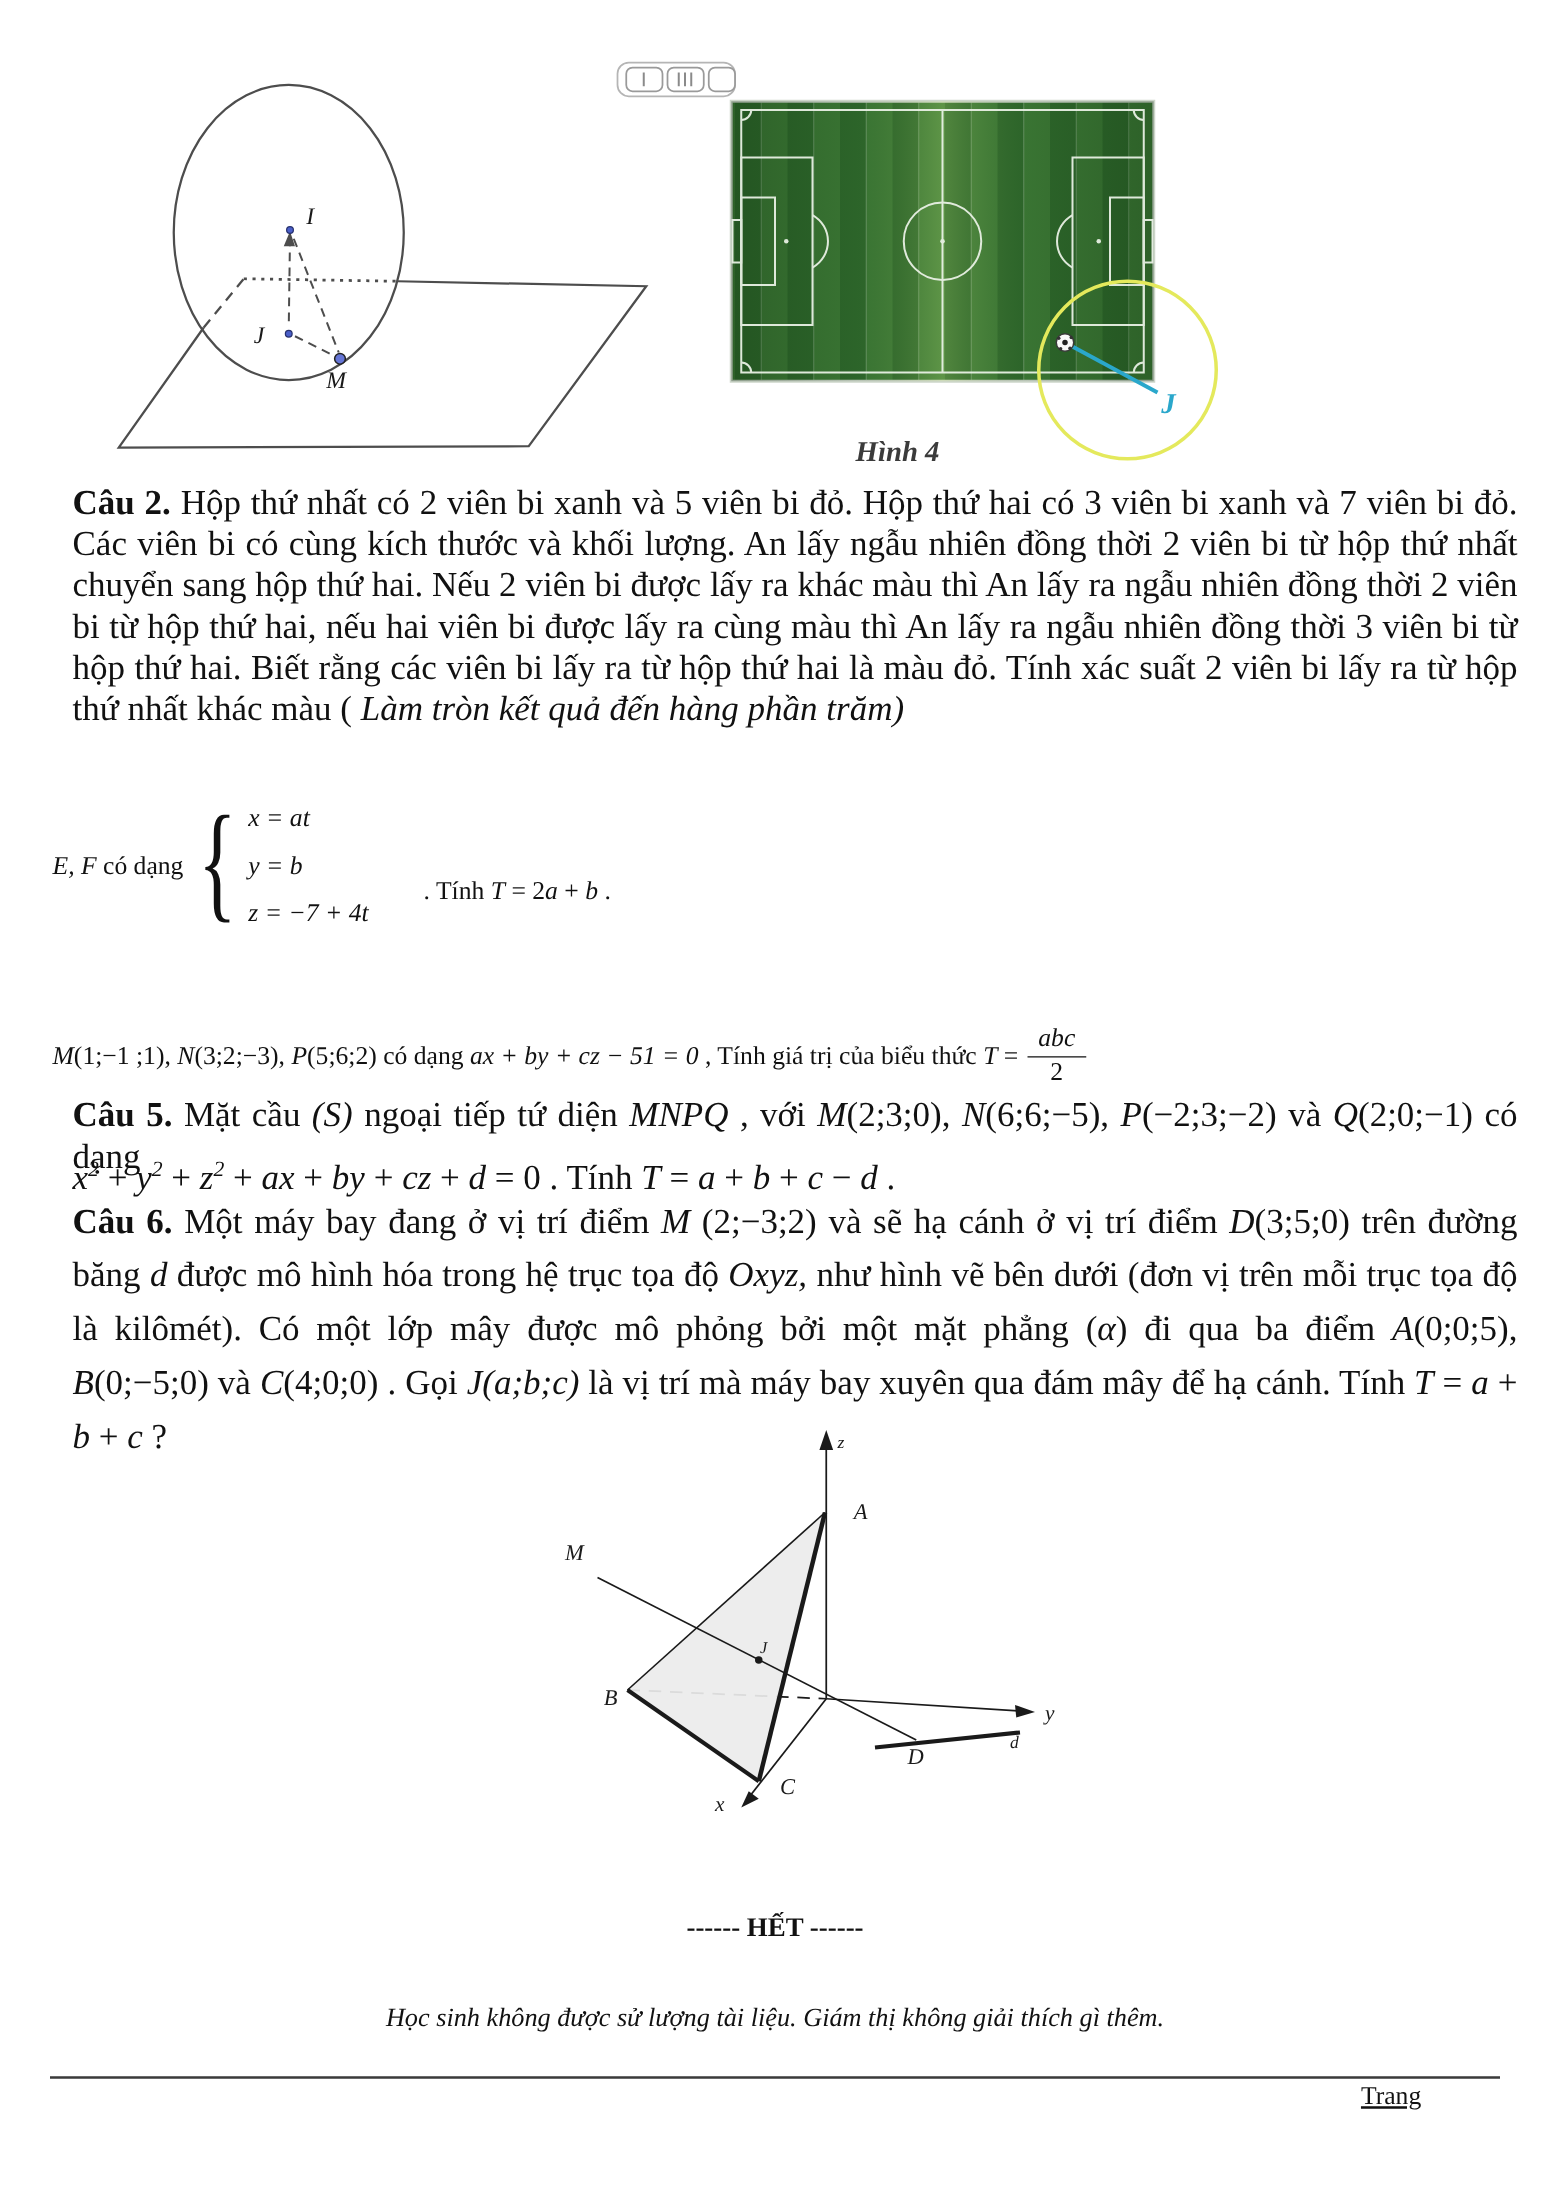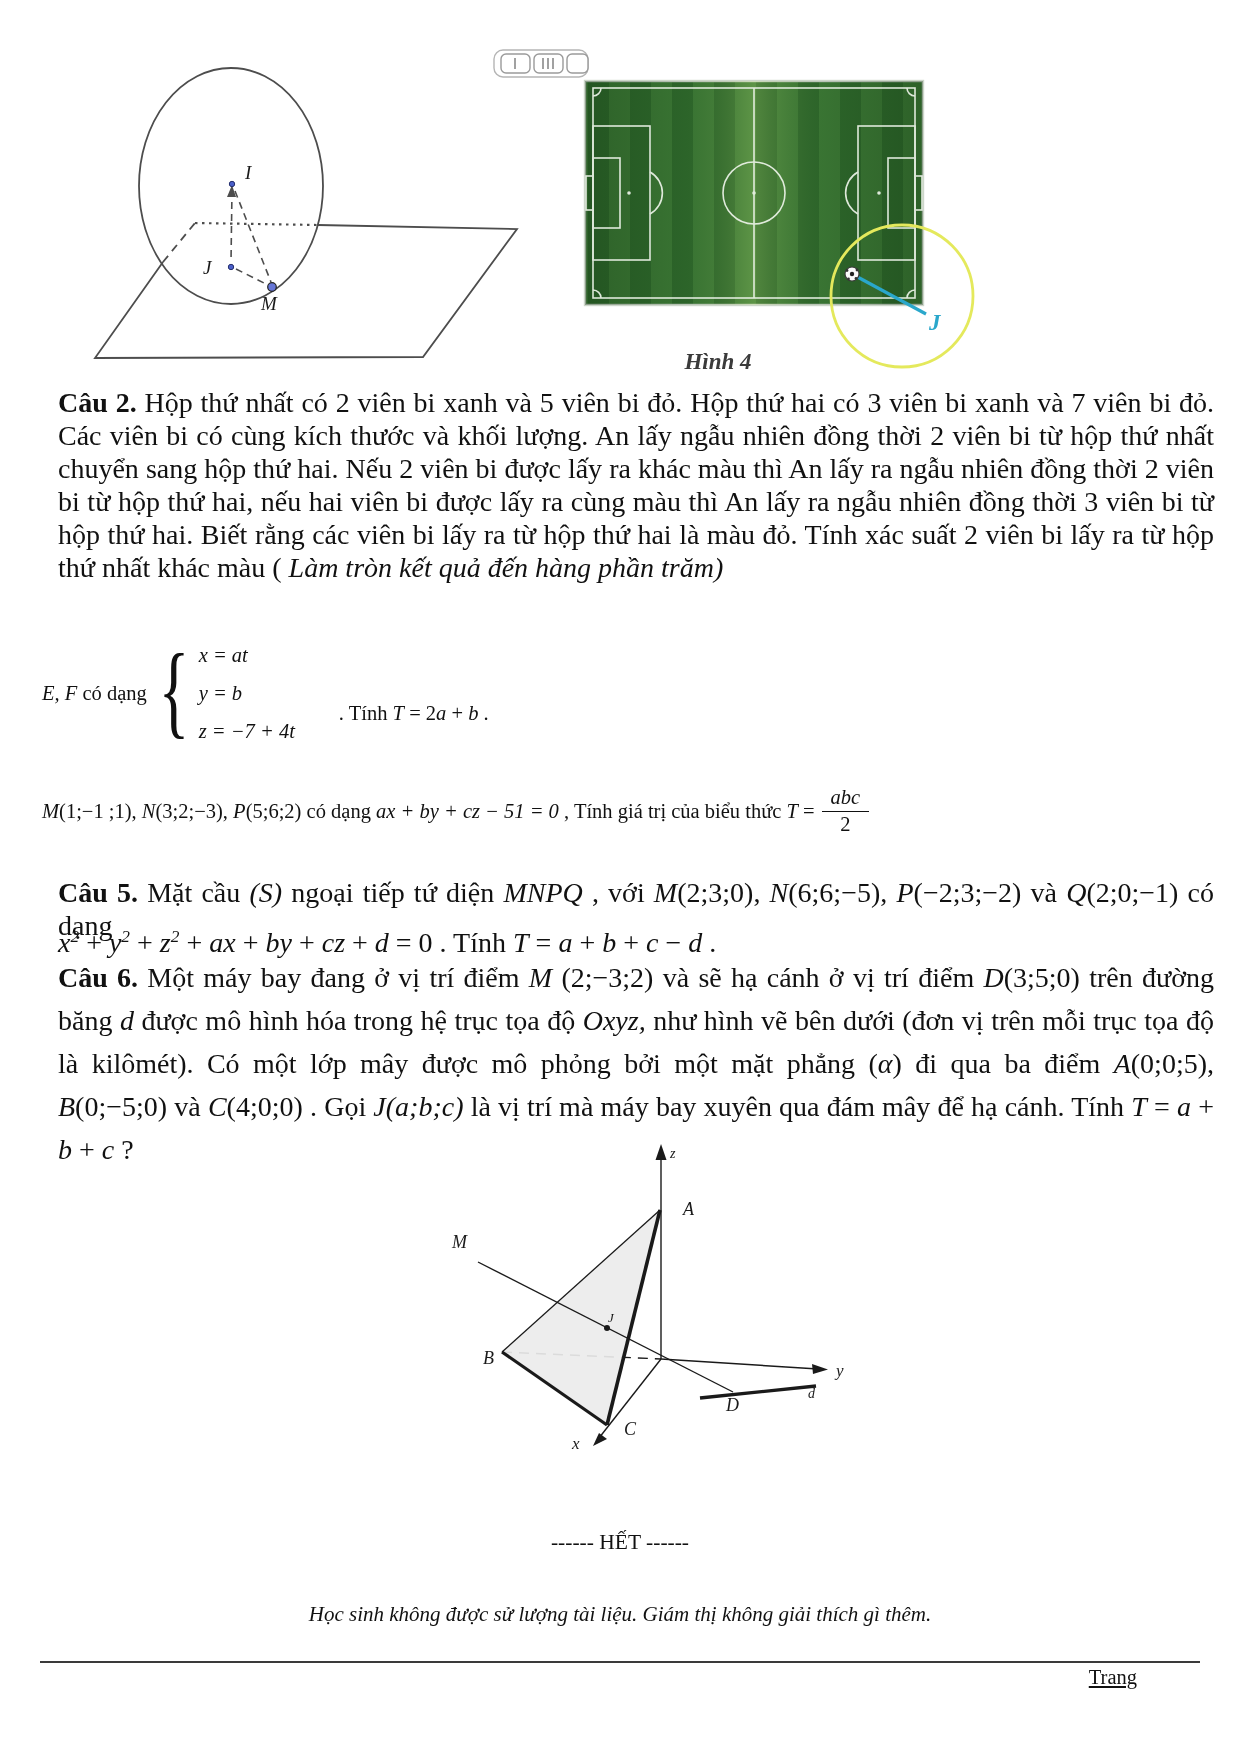--- a/index.html
+++ b/index.html
@@ -123,21 +123,21 @@
     <span class="brace">{</span>
     <span class="syscol">
       <div>x = at</div>
       <div>y = b</div>
       <div>z = −7 + 4t</div>
     </span>
     <span class="post"><span>. Tính </span><span class="it">T</span><span> = 2</span><span class="it">a</span><span> + </span><span class="it">b</span><span> .</span></span>
   </div>
 
 
-  <div class="mathrow" style="top:774px;height:74px;">
+  <div class="mathrow" style="top:808px;height:74px;">
     <span><span class="it">M</span><span>(1;−1 ;1), </span><span class="it">N</span><span>(3;2;−3), </span><span class="it">P</span><span>(5;6;2)</span><span> có dạng </span><span class="it">ax + by + cz − 51 = 0</span><span> , Tính giá trị của biểu thức </span><span class="it">T</span><span> = </span></span>
     <span class="frac">
       <span class="fr-num">abc</span>
       <span class="fr-den">2</span>
     </span>
   </div>
 
   <div class="para oneline" style="top:876px;"><span class="bd">Câu 5.</span><span> Mặt cầu </span><span class="it">(S)</span><span> ngoại tiếp tứ diện </span><span class="it">MNPQ</span><span> , với </span><span class="it">M</span><span>(2;3;0), </span><span class="it">N</span><span>(6;6;−5), </span><span class="it">P</span><span>(−2;3;−2)</span><span> và </span><span class="it">Q</span><span>(2;0;−1)</span><span> có dạng</span></div>
   <div class="para" style="top:926px;text-align:left;"><span class="it">x</span><span class="it sp">2</span><span> + </span><span class="it">y</span><span class="it sp">2</span><span> + </span><span class="it">z</span><span class="it sp">2</span><span> + </span><span class="it">ax</span><span> + </span><span class="it">by</span><span> + </span><span class="it">cz</span><span> + </span><span class="it">d</span><span> = 0 . Tính </span><span class="it">T</span><span> = </span><span class="it">a</span><span> + </span><span class="it">b</span><span> + </span><span class="it">c</span><span> − </span><span class="it">d</span><span> .</span></div>
 
@@ -175,21 +175,21 @@
       <text class="figlab" x="608" y="192" font-size="13">J</text>
       <text class="figlab" x="483" y="234" font-size="18">B</text>
       <text class="figlab" x="836" y="246" font-size="17">y</text>
       <text class="figlab" x="726" y="281" font-size="18">D</text>
       <text class="figlab" x="808" y="268" font-size="14">d</text>
       <text class="figlab" x="624" y="305" font-size="18">C</text>
       <text class="figlab" x="572" y="319" font-size="17">x</text>
     </g>
   </svg>
 
-  <div class="center-line" style="top:1530px;font-weight:400;font-size:21.5px;">------ HẾT ------</div>
+  <div class="center-line" style="top:1530px;font-weight:700;font-size:21.5px;">------ HẾT ------</div>
 
   <div class="center-line" style="top:1602px;font-style:italic;font-size:21px;">Học sinh không được sử lượng tài liệu. Giám thị không giải thích gì thêm.</div>
 
   <div id="hr-footer"></div>
 
   <div id="trang">Trang</div>
 
 </div>
 
 </body></html>

